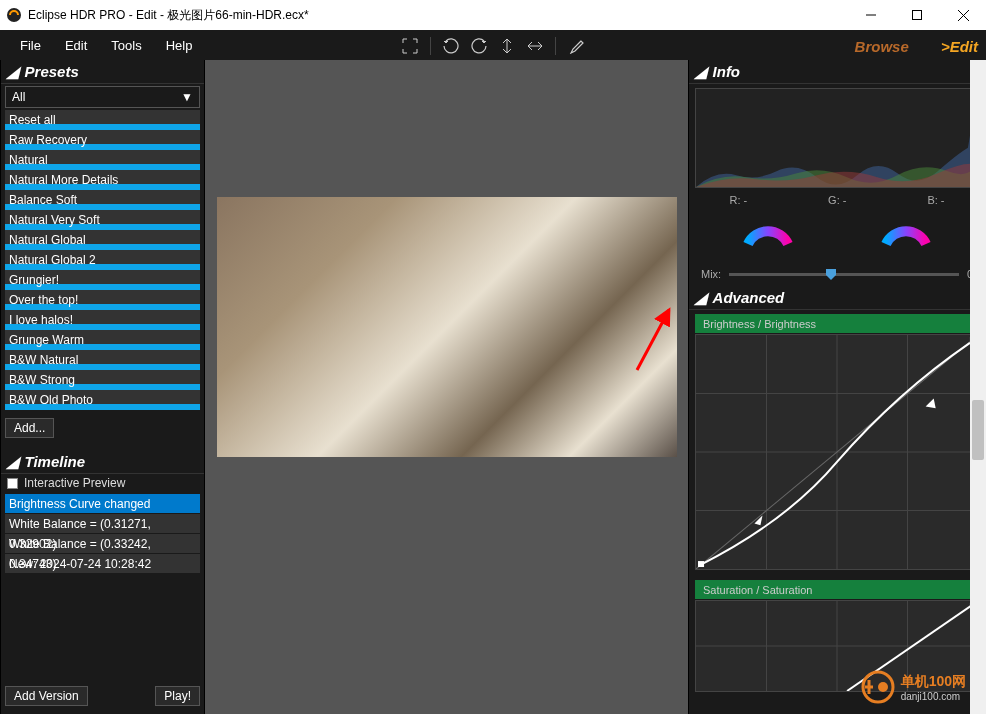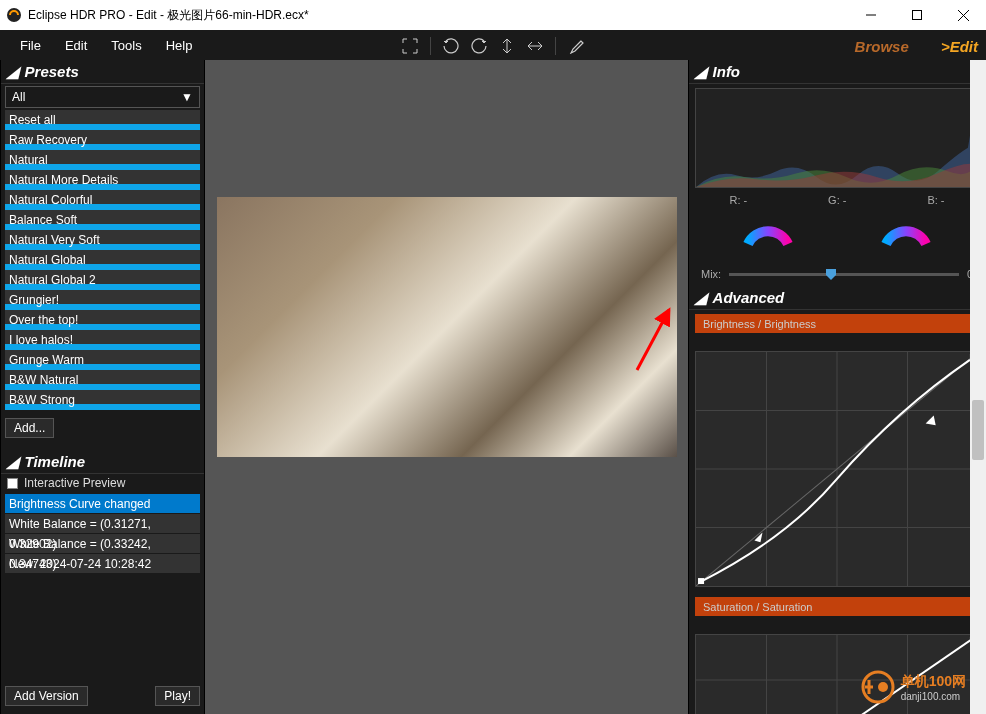--- a/index.html
+++ b/index.html
@@ -37,21 +37,21 @@
 .right-col { width:298px; background:#1a1a1a; display:flex; flex-direction:column; overflow:hidden; }
 .histogram { height:100px; background:#222; margin:4px 6px 4px 6px; border:1px solid #444; position:relative; }
 .histo-svg { width:100%; height:100%; }
 .rgb-row { display:flex; justify-content:space-around; font-size:11px; color:#aaa; padding:2px 0 4px 0; }
 .color-rings { height:56px; display:flex; justify-content:space-around; align-items:center; padding:0 10px; }
 .ring { width:52px; height:52px; }
 .mix-row { display:flex; align-items:center; padding:2px 12px 6px 12px; font-size:11px; color:#aaa; gap:8px; }
 .slider { flex:1; height:3px; background:#555; position:relative; }
 .slider .thumb { position:absolute; top:-4px; left:42%; width:10px; height:11px; }
 .curve-section { flex:1; display:flex; flex-direction:column; overflow:hidden; }
-.curve-title { height:20px; line-height:20px; font-size:11px; color:#ccc; padding:0 8px; background:#c2410c; border-bottom:1px solid #1a1a1a; margin:4px 6px 17px 6px; }
+.curve-title { height:20px; line-height:20px; font-size:11px; color:#ccc; padding:0 8px; background:#15803d; border-bottom:1px solid #1a1a1a; margin:4px 6px 0 6px; }
 .curve-box { height:236px; border:1px solid #444; margin:0 6px 6px 6px; position:relative; background:#2a2a2a; }
 .curve-box.small { height:92px; }
 .grid-line { stroke:#444; stroke-width:1; }
 .left-col, .right-col { border-left:1px solid #000; border-right:1px solid #000; }
 .body-scroll { position:absolute; right:0; top:60px; bottom:0; width:16px; background:#f0f0f0; }
 .body-scroll .thumb { position:absolute; right:2px; top:340px; width:12px; height:60px; background:#c0c0c0; border-radius:2px; }
 .watermark { position:absolute; right:20px; bottom:10px; display:flex; align-items:center; gap:6px; color:#e67e22; font-size:14px; font-weight:bold; pointer-events:none; }
 .watermark .sub { color:#ccc; font-size:10px; display:block; font-weight:normal; }
 .watermark-icon { width:34px; height:34px; }
 </style>
@@ -139,31 +139,31 @@
     </div>
     <div class="dropdown">
       <span>All</span>
       <span>▼</span>
     </div>
     <div class="preset-list" id="preset-list">
         <div class="preset-item">Reset all</div>
         <div class="preset-item">Raw Recovery</div>
         <div class="preset-item">Natural</div>
         <div class="preset-item">Natural More Details</div>
-        <div class="preset-item">Natural Colorful</div>
         <div class="preset-item">Balance Soft</div>
         <div class="preset-item">Natural Very Soft</div>
         <div class="preset-item">Natural Global</div>
         <div class="preset-item">Natural Global 2</div>
         <div class="preset-item">Grungier!</div>
         <div class="preset-item">Over the top!</div>
         <div class="preset-item">I love halos!</div>
         <div class="preset-item">Grunge Warm</div>
         <div class="preset-item">B&amp;W Natural</div>
         <div class="preset-item">B&amp;W Strong</div>
+        <div class="preset-item">B&amp;W Old Photo</div>
       </div>
     <div><span class="btn-small">Add...</span></div>
 
     <div class="panel-header" style="margin-top:8px">
       <span class="tri">◢</span>
       <span>Timeline</span>
     </div>
     <div class="timeline-body">
       <div class="checkbox-row">
         <span class="box"></span>

